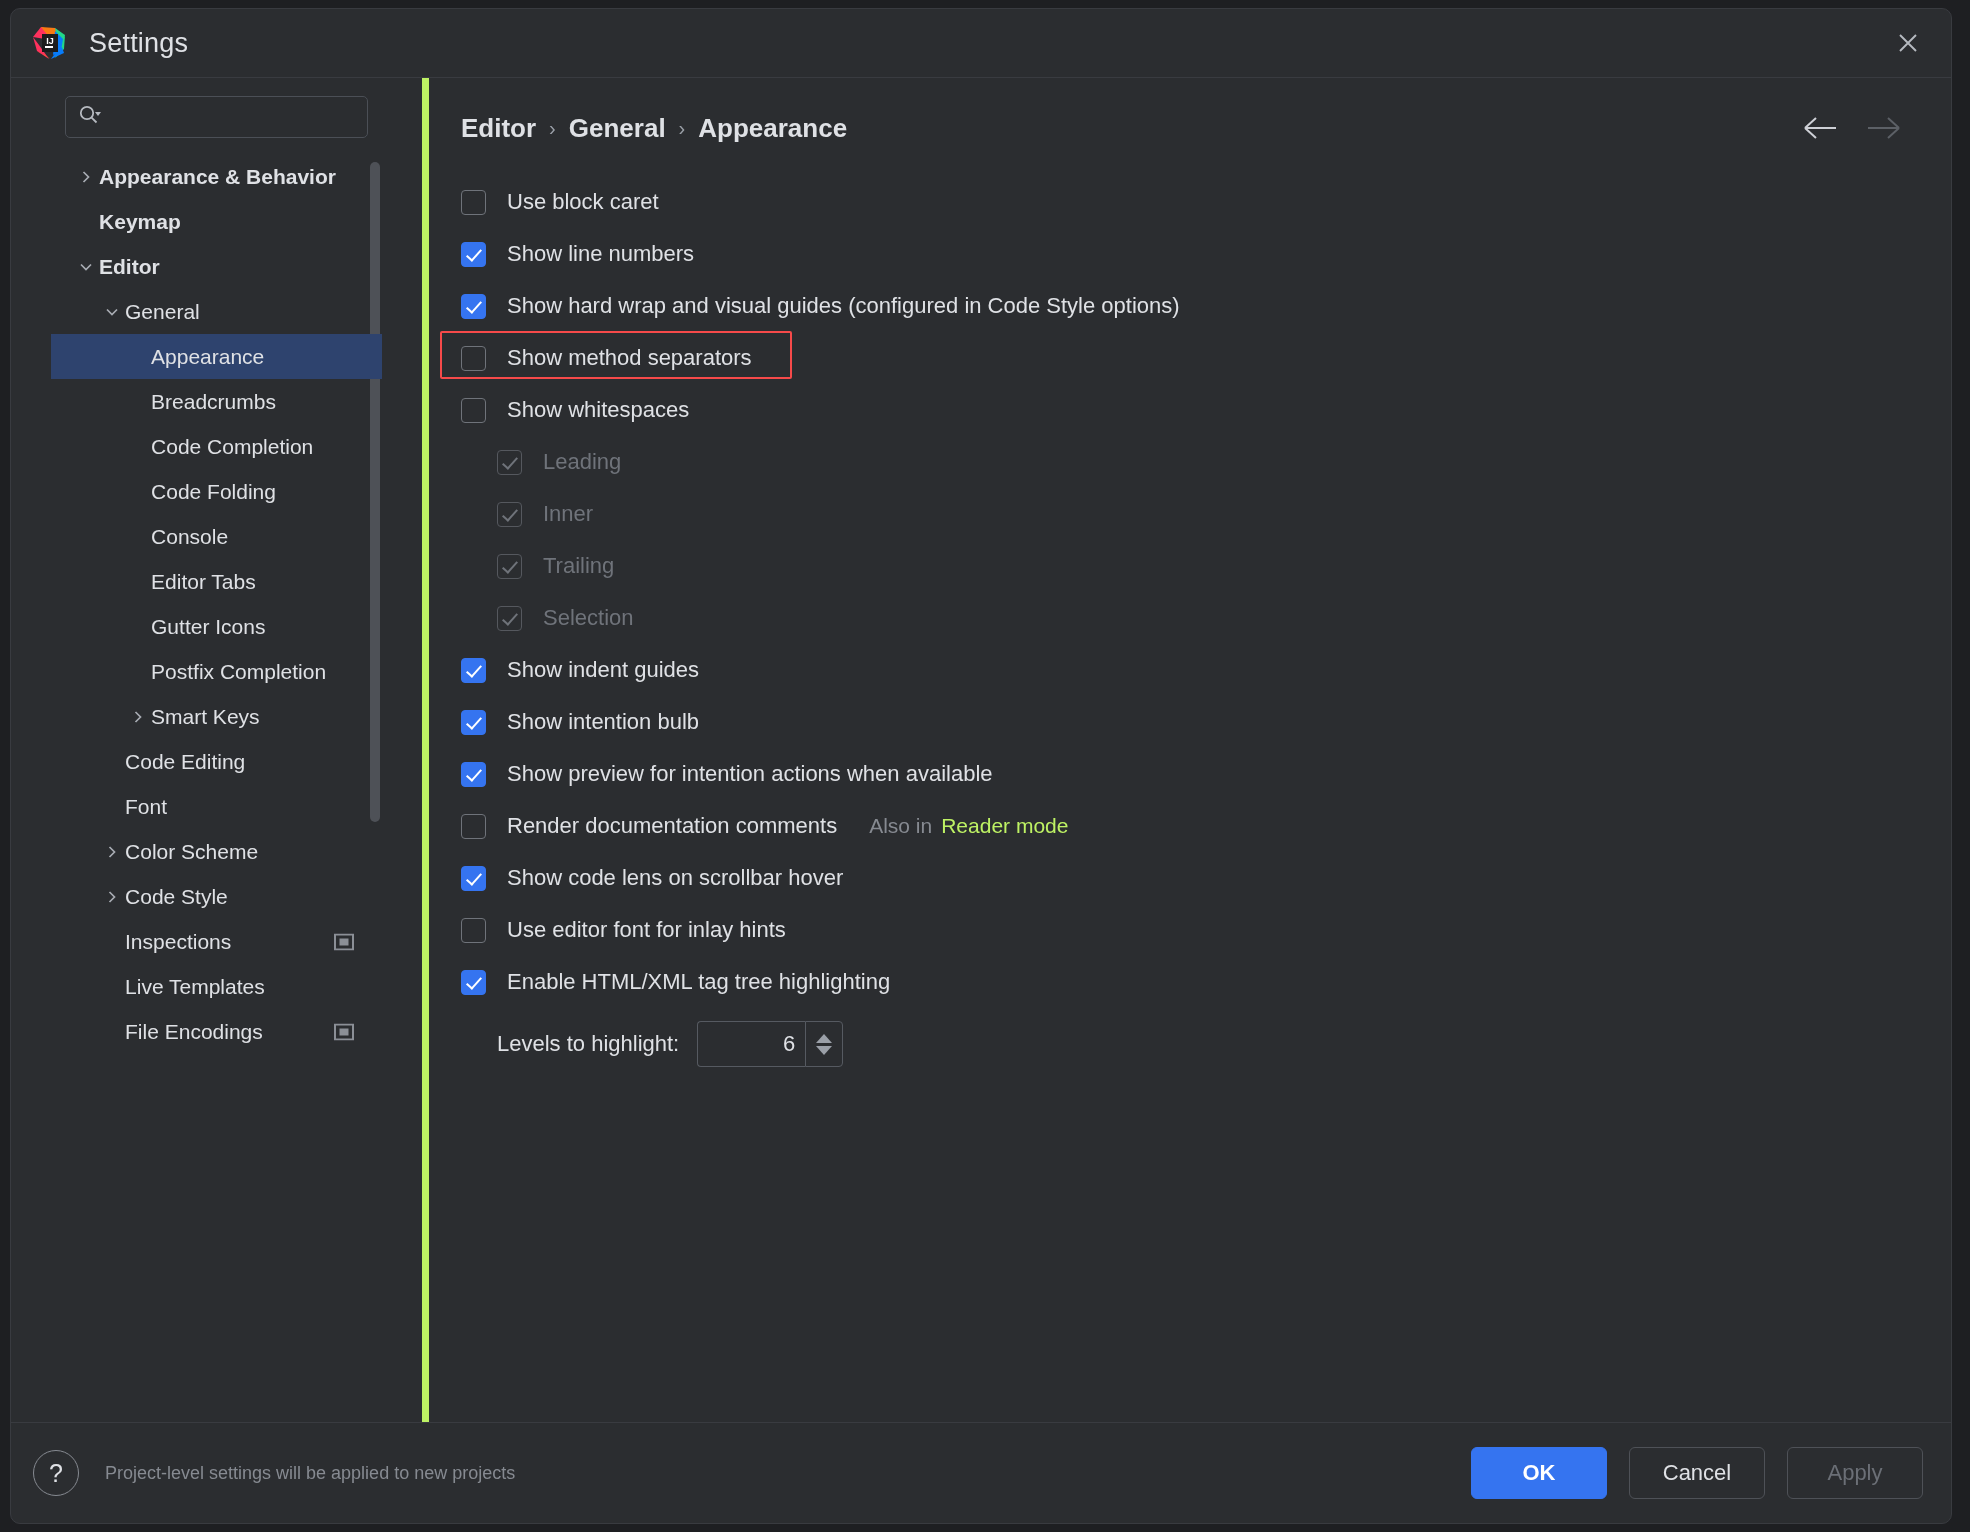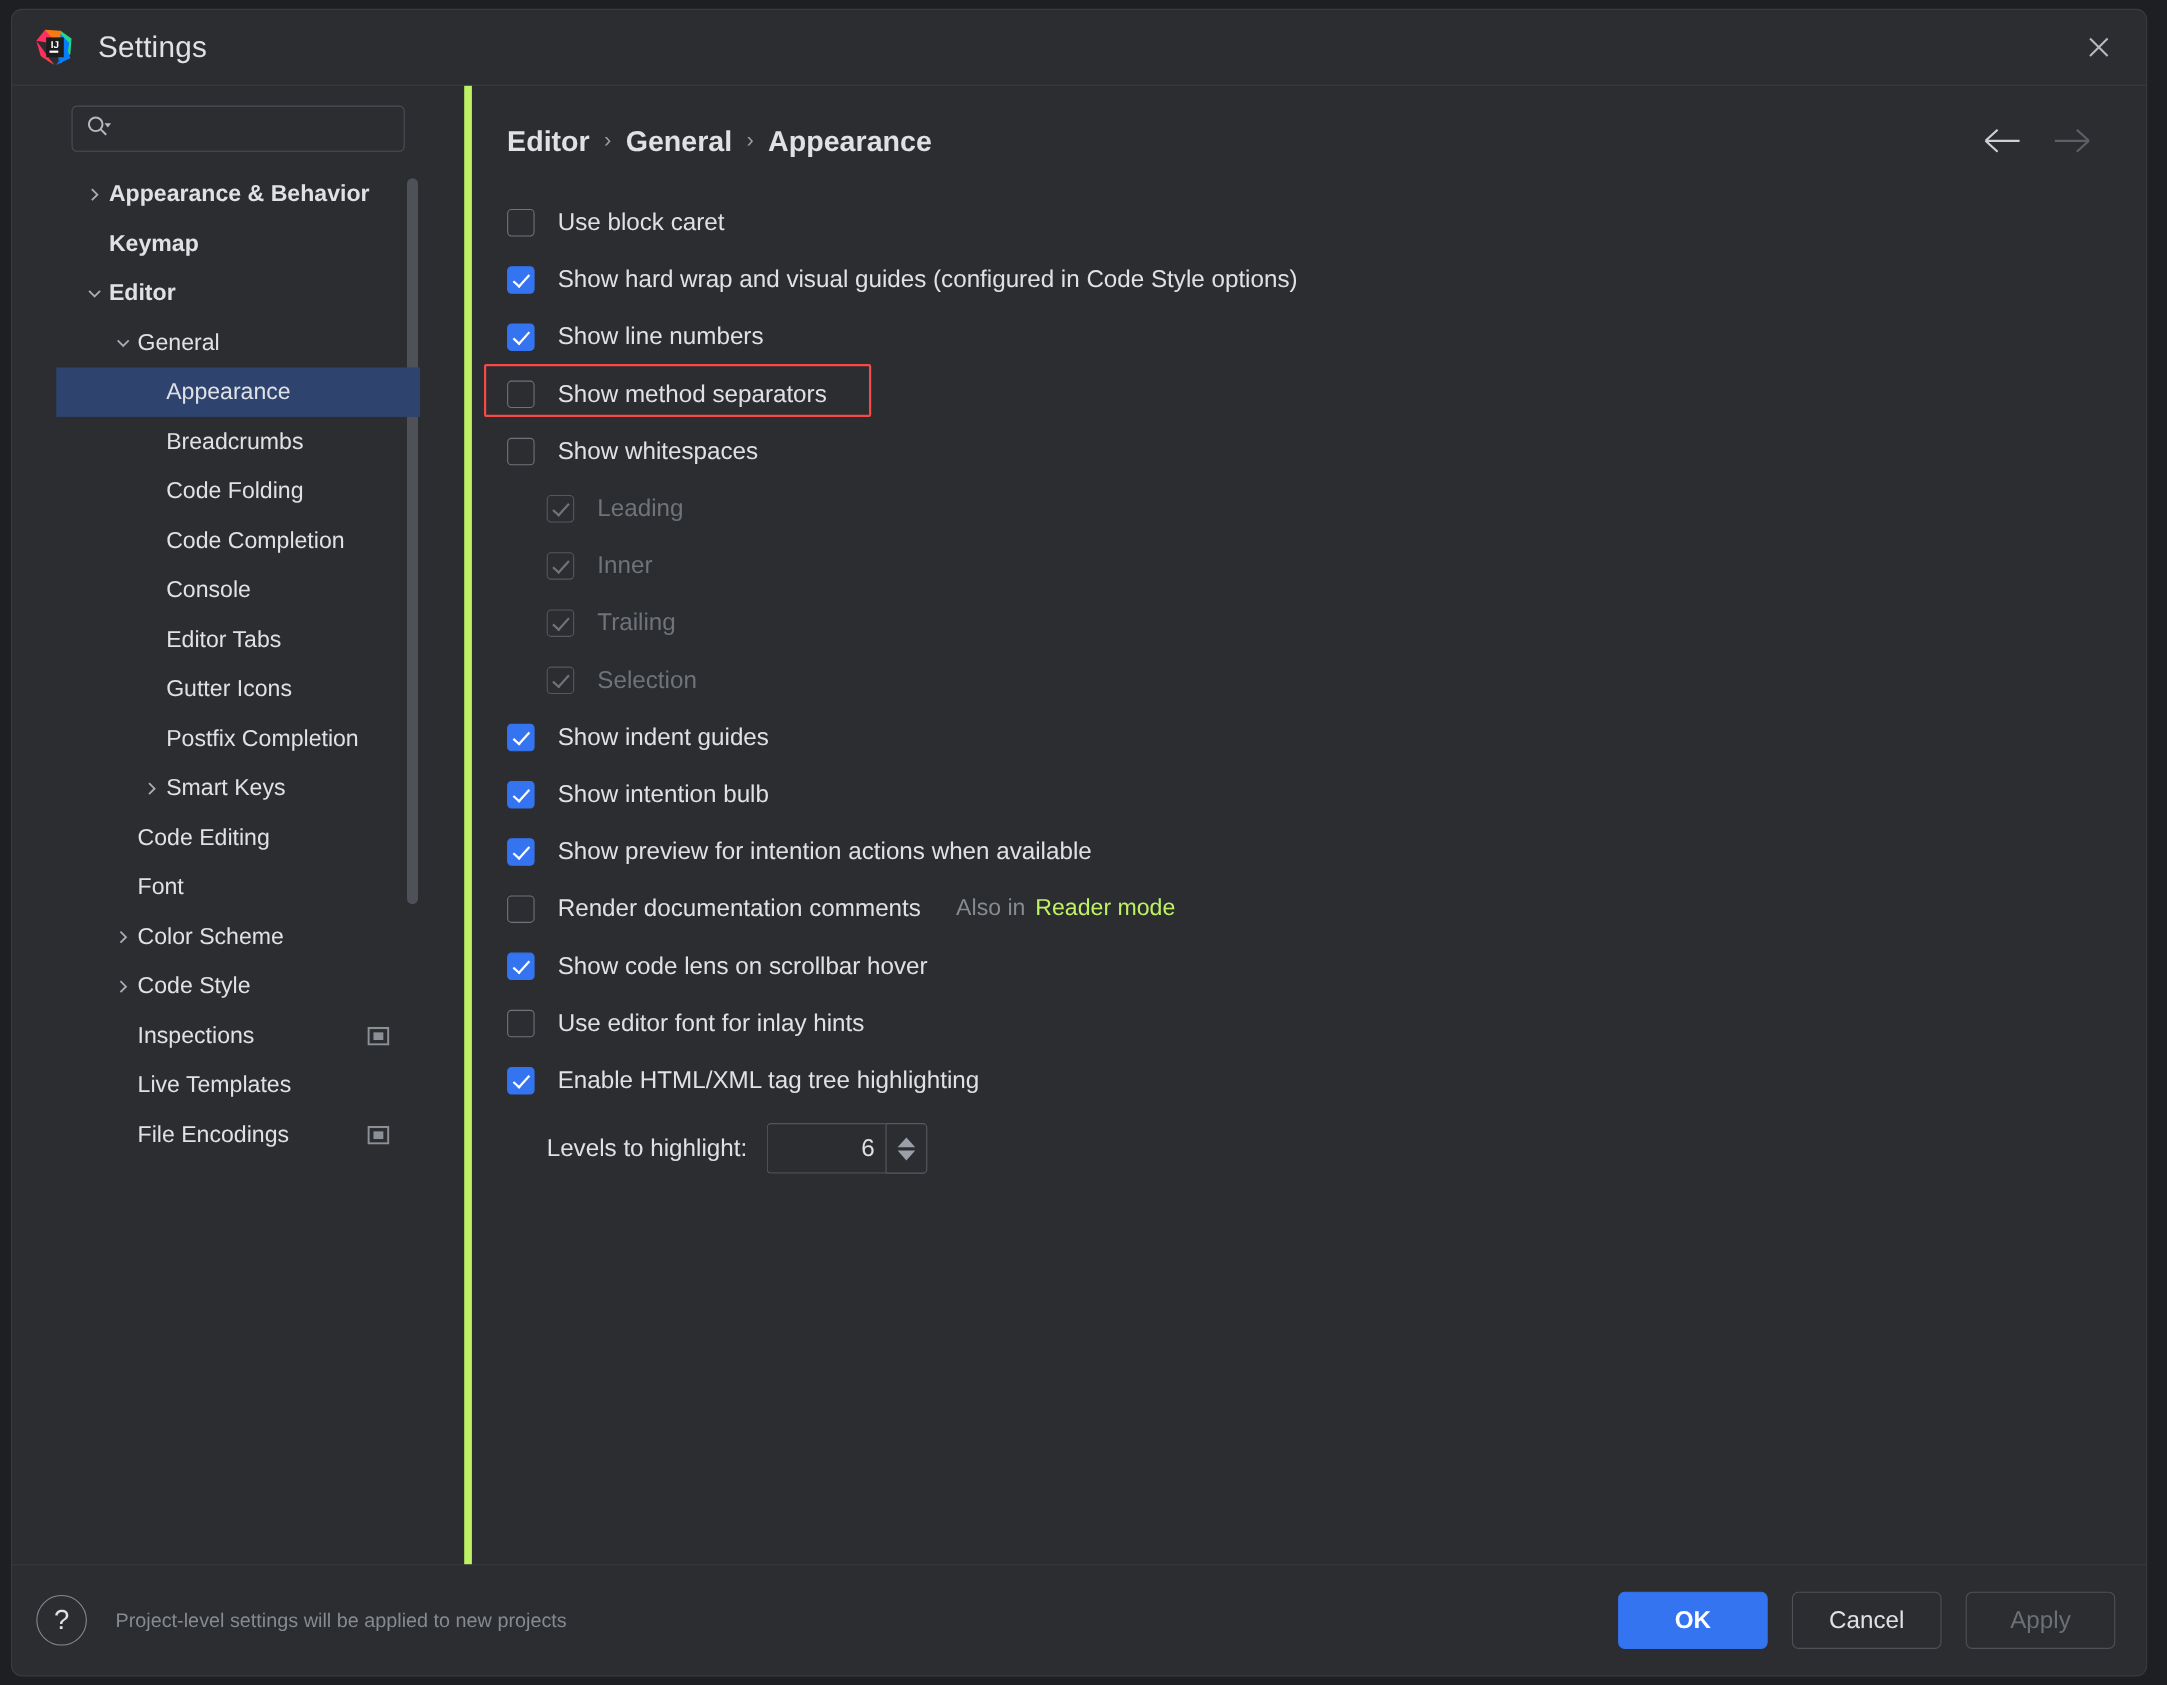--- a/index.html
+++ b/index.html
@@ -445,25 +445,25 @@
           <div class="tree-item selected">
             <span class="tree-arrow" style="margin-left: 74px;"></span>
             <span class="tree-label">Appearance</span>
           </div>
           <div class="tree-item">
             <span class="tree-arrow" style="margin-left: 74px;"></span>
             <span class="tree-label">Breadcrumbs</span>
           </div>
           <div class="tree-item">
             <span class="tree-arrow" style="margin-left: 74px;"></span>
+            <span class="tree-label">Code Completion</span>
+          </div>
+          <div class="tree-item">
+            <span class="tree-arrow" style="margin-left: 74px;"></span>
             <span class="tree-label">Code Folding</span>
-          </div>
-          <div class="tree-item">
-            <span class="tree-arrow" style="margin-left: 74px;"></span>
-            <span class="tree-label">Code Completion</span>
           </div>
           <div class="tree-item">
             <span class="tree-arrow" style="margin-left: 74px;"></span>
             <span class="tree-label">Console</span>
           </div>
           <div class="tree-item">
             <span class="tree-arrow" style="margin-left: 74px;"></span>
             <span class="tree-label">Editor Tabs</span>
           </div>
           <div class="tree-item">
@@ -557,25 +557,25 @@
         </div>
       </div>
 
       <div class="settings-list" id="settings-list">
           <div class="row">
             <span class="cb"></span>
             <span class="row-label">Use block caret</span>
           </div>
           <div class="row">
             <span class="cb checked"></span>
+            <span class="row-label">Show line numbers</span>
+          </div>
+          <div class="row">
+            <span class="cb checked"></span>
             <span class="row-label">Show hard wrap and visual guides (configured in Code Style options)</span>
-          </div>
-          <div class="row">
-            <span class="cb checked"></span>
-            <span class="row-label">Show line numbers</span>
           </div>
           <div class="row">
             <div class="hl-box"></div>
             <span class="cb"></span>
             <span class="row-label">Show method separators</span>
           </div>
           <div class="row">
             <span class="cb"></span>
             <span class="row-label">Show whitespaces</span>
           </div>

